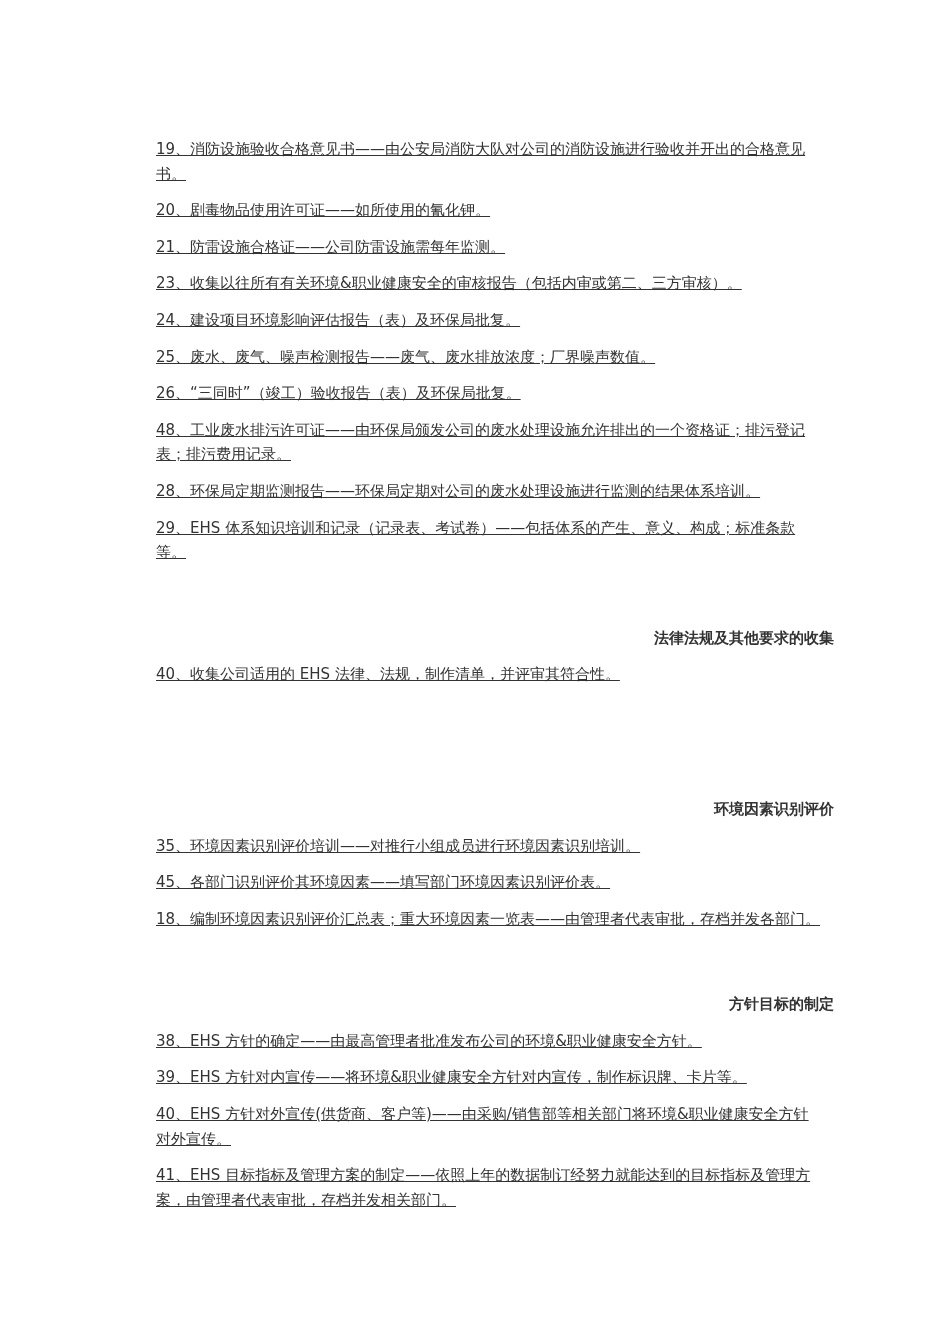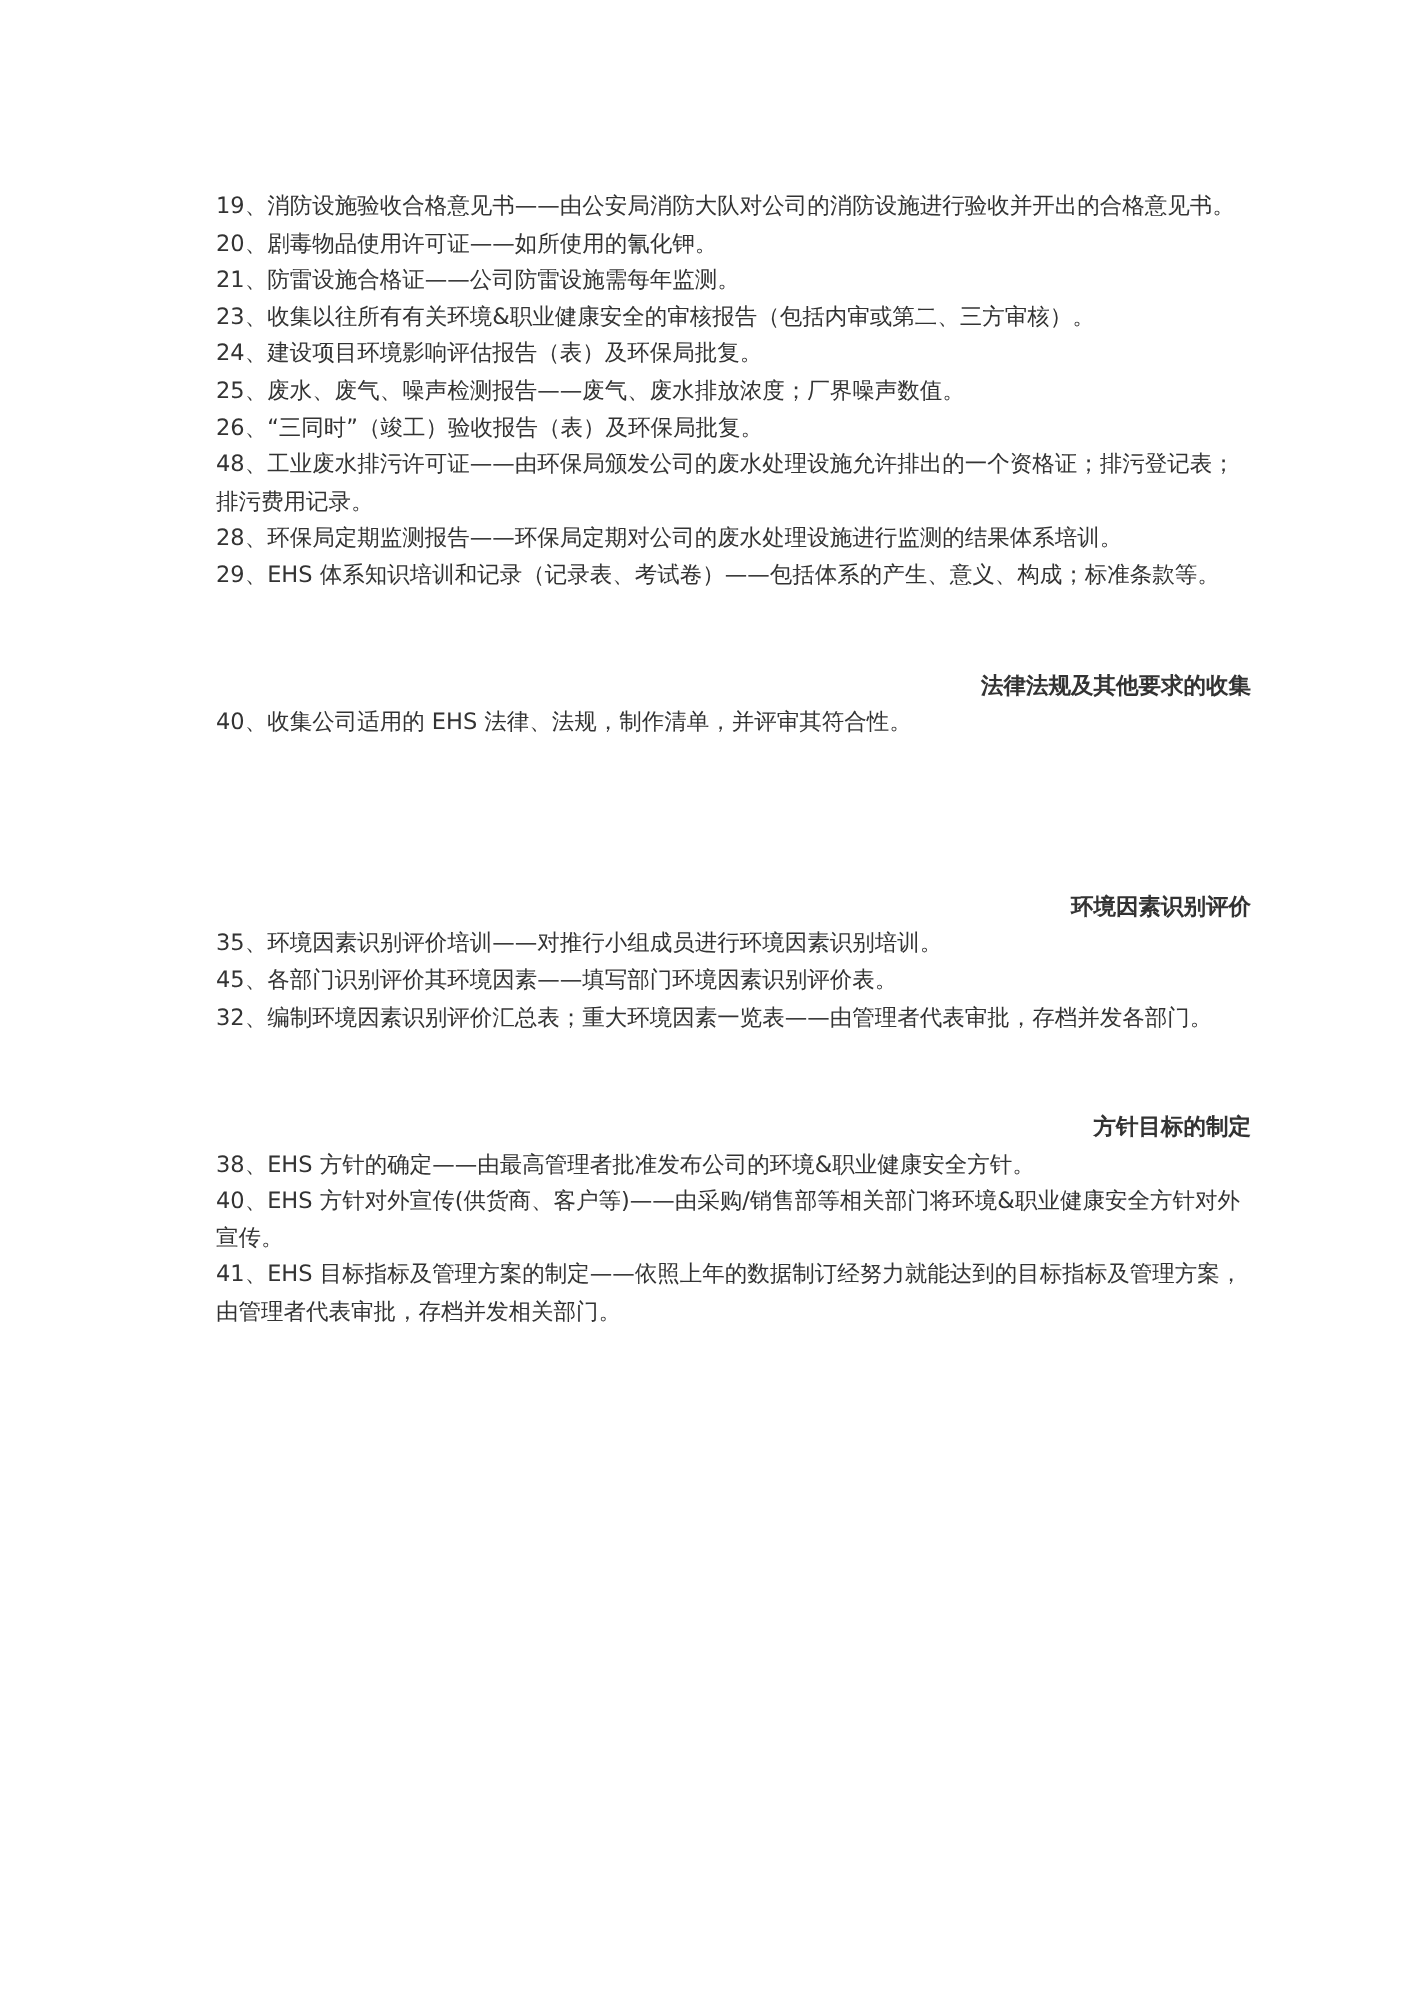--- a/index.html
+++ b/index.html
@@ -17,22 +17,23 @@
     }
     .page {
       position: absolute;
       left: 144px;
       top: 125px;
       width: 690px;
     }
     .para {
       font-size: 15px;
       line-height: 24.6px;
-      margin: 0;
+      margin: 12px;
       word-break: break-all;
+      text-decoration: underline;
     }
     .heading {
       font-size: 15px;
       line-height: 24.6px;
       font-weight: bold;
       margin: 0;
       text-align: right;
     }
     .section-gap {
       height: 49px;
@@ -65,25 +66,26 @@
 
   <div class="section-gap"></div>
 
 
   <div class="section-gap"></div>
 
   <div>
     <p class="heading">环境因素识别评价</p>
     <p class="para">35、环境因素识别评价培训——对推行小组成员进行环境因素识别培训。</p>
     <p class="para">45、各部门识别评价其环境因素——填写部门环境因素识别评价表。</p>
-    <p class="para">32、编制环境因素识别评价汇总表；重大环境因素一览表——由管理者代表审批，存档并发各部门。</p>
+    <p class="para">18、编制环境因素识别评价汇总表；重大环境因素一览表——由管理者代表审批，存档并发各部门。</p>
   </div>
 
   <div class="section-gap"></div>
 
   <div>
     <p class="heading">方针目标的制定</p>
     <p class="para">38、EHS 方针的确定——由最高管理者批准发布公司的环境&amp;职业健康安全方针。</p>
+    <p class="para">39、EHS 方针对内宣传——将环境&amp;职业健康安全方针对内宣传，制作标识牌、卡片等。</p>
     <p class="para">40、EHS 方针对外宣传(供货商、客户等)——由采购/销售部等相关部门将环境&amp;职业健康安全方针对外宣传。</p>
     <p class="para">41、EHS 目标指标及管理方案的制定——依照上年的数据制订经努力就能达到的目标指标及管理方案，由管理者代表审批，存档并发相关部门。</p>
   </div>
 
 </div>
 
 </body></html>

